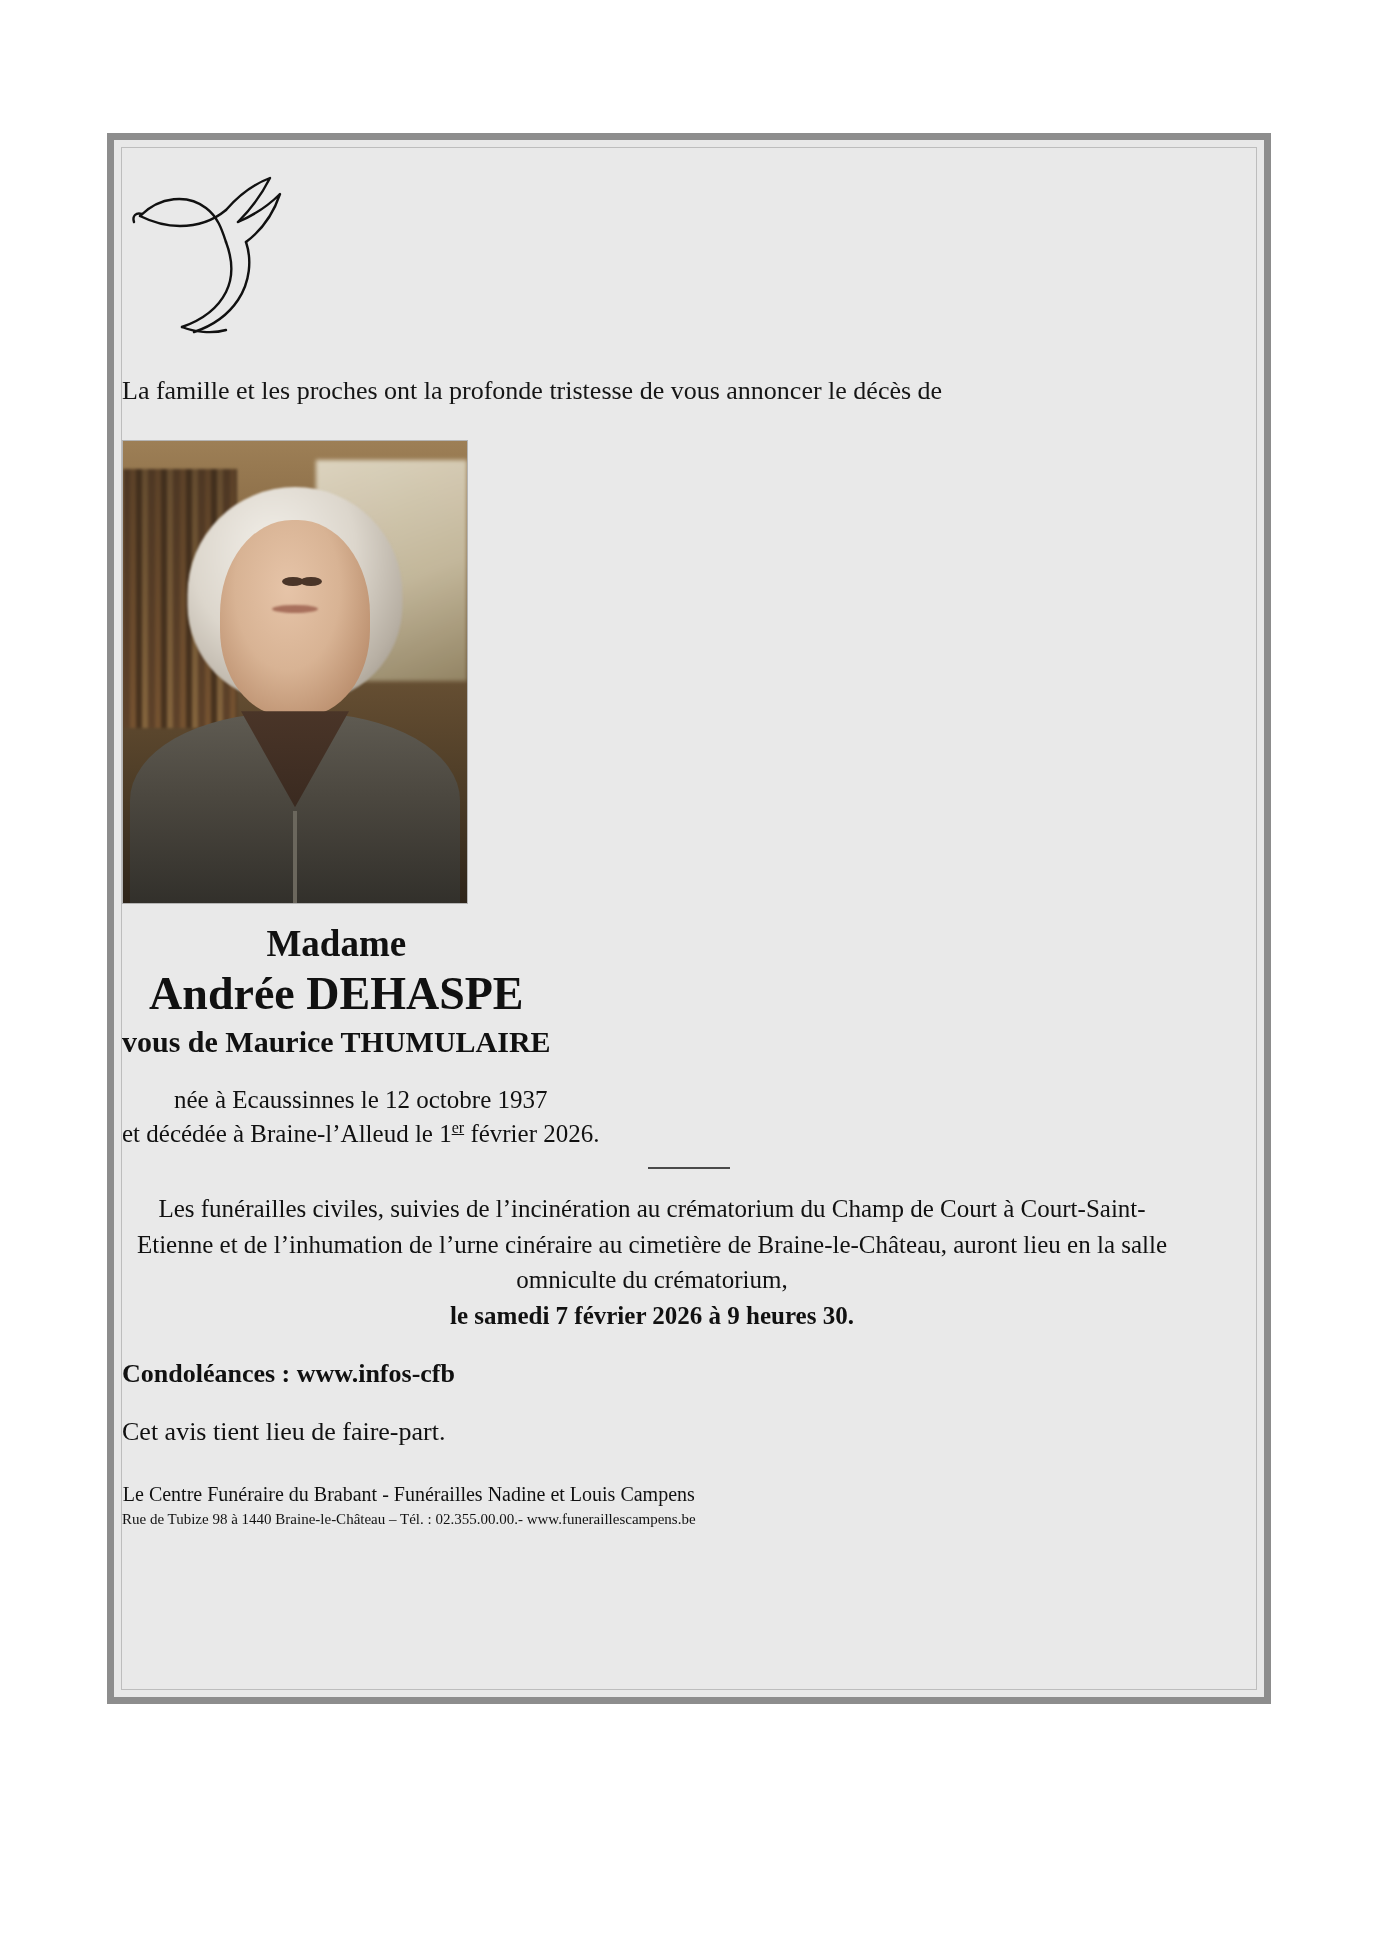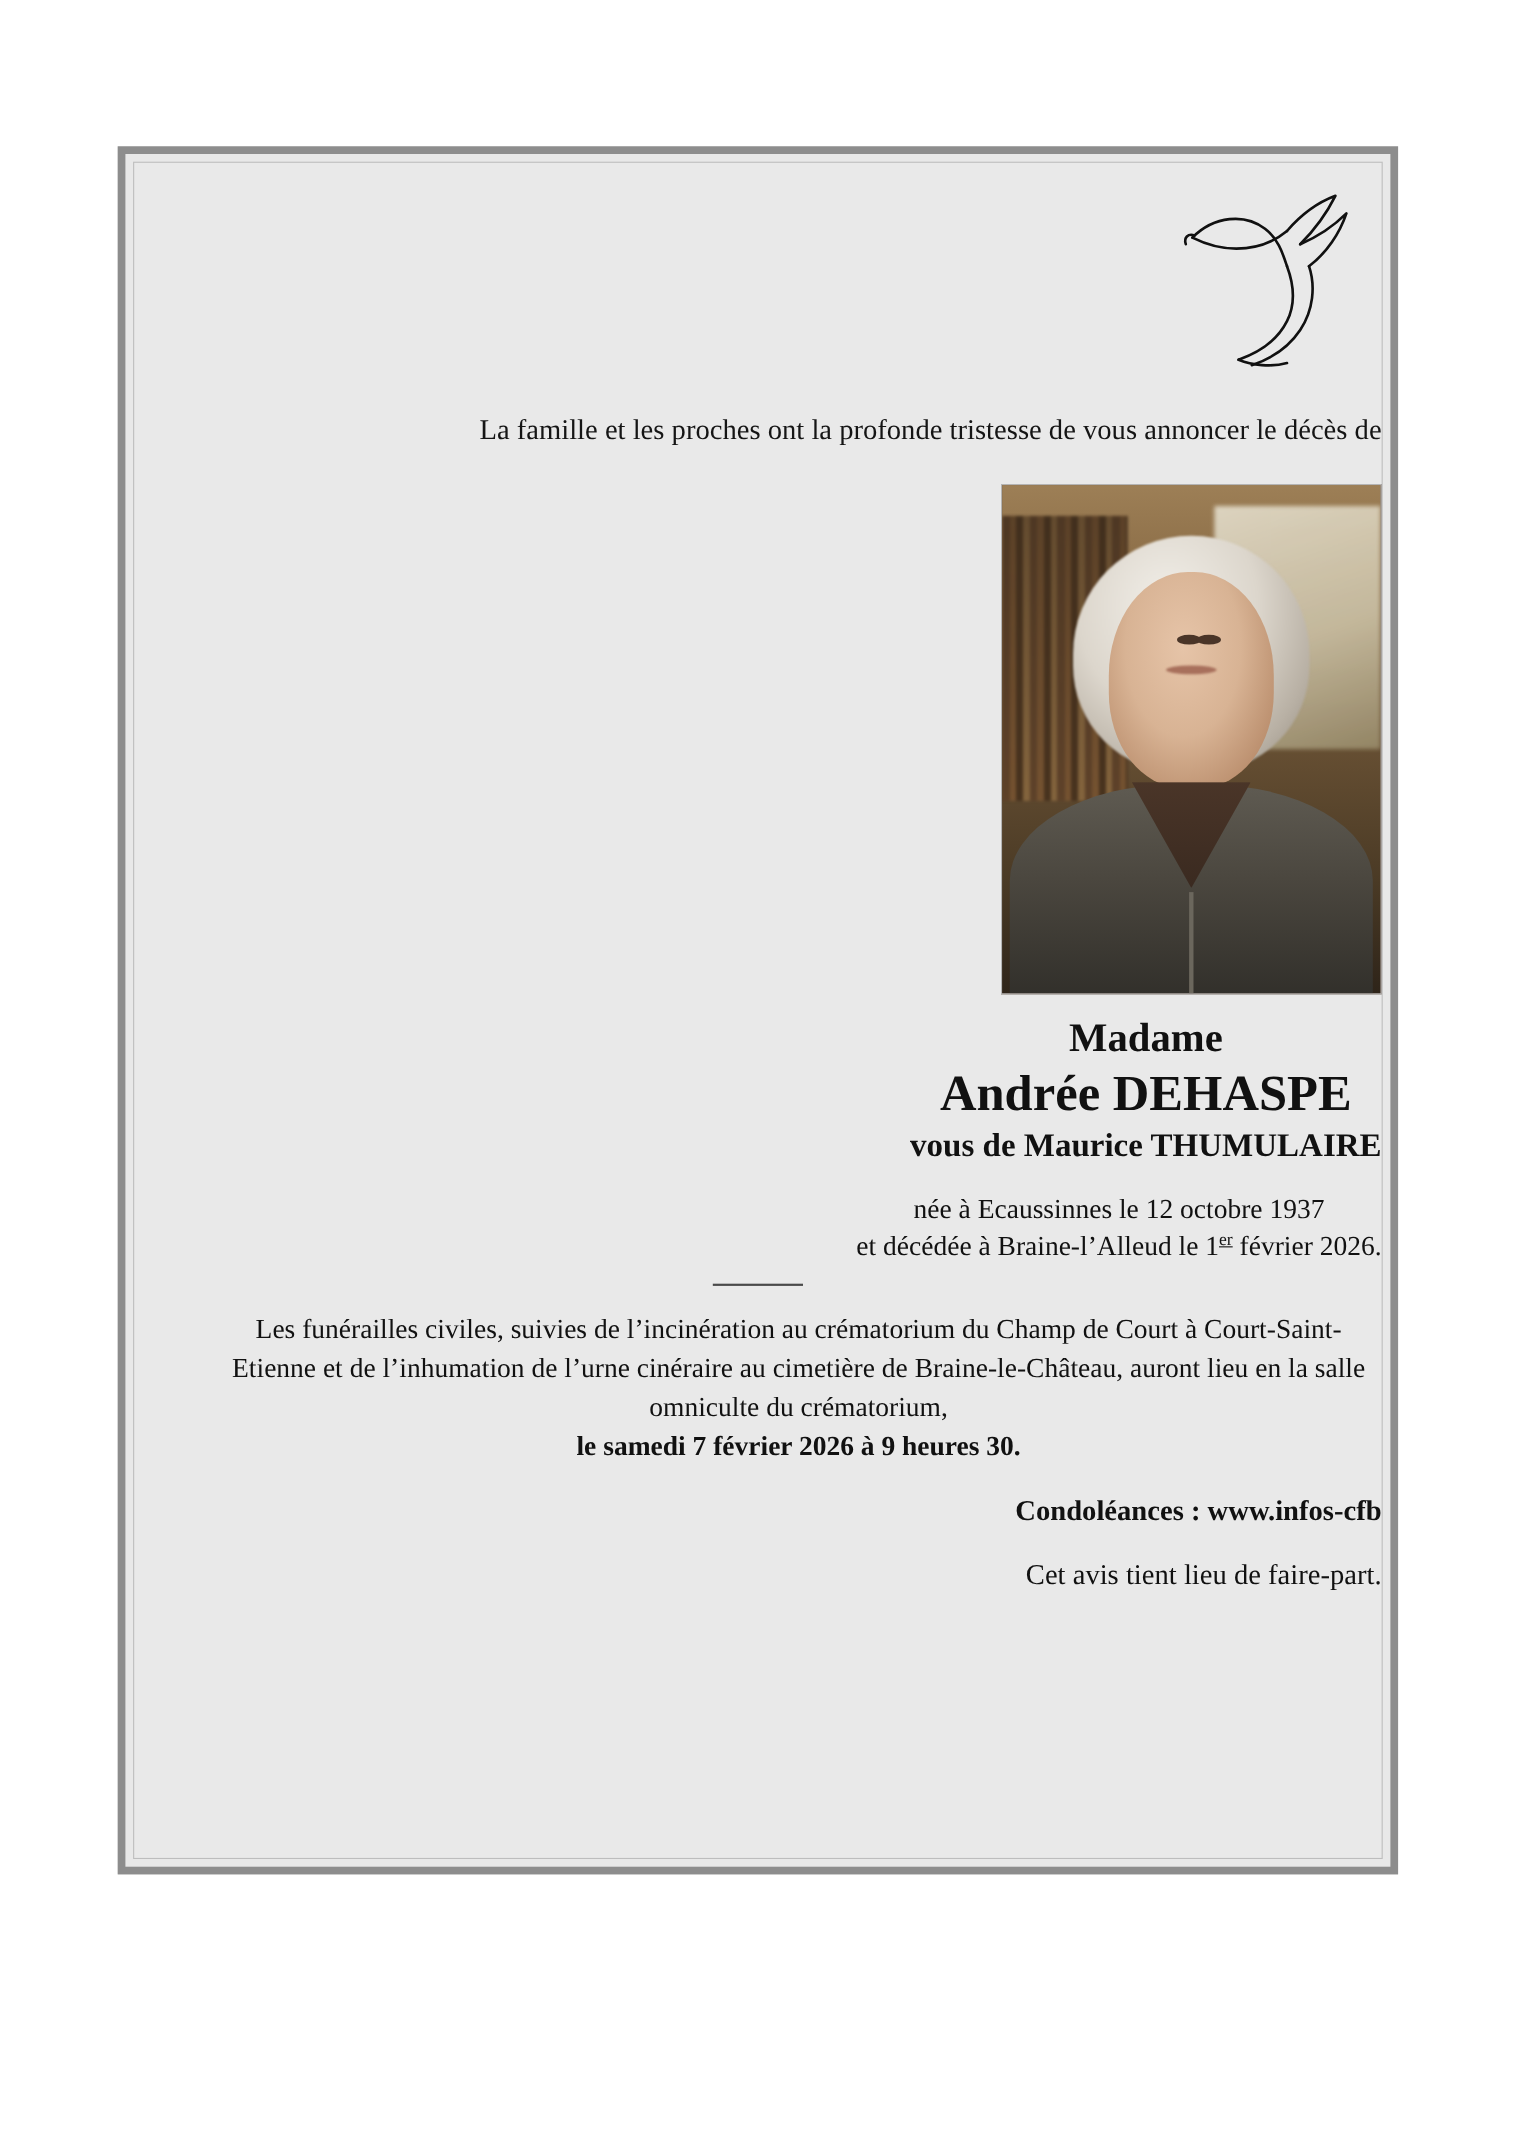--- a/index.html
+++ b/index.html
@@ -38,21 +38,21 @@
     position: absolute;
     left: 7px;
     top: 7px;
     right: 7px;
     bottom: 7px;
     background: #e9e9e9;
     border: 1px solid #bdbdbd;
     box-sizing: border-box;
     display: flex;
     flex-direction: column;
-    align-items: flex-end;
+    align-items: flex-start;
   }
 
   .dove {
     margin-top: 24px;
     width: 190px;
     height: 175px;
   }
 
   .announce-line {
     font-size: 26px;
@@ -288,17 +288,21 @@
       <div class="funeral-block">
         <div>Les funérailles civiles, suivies de l’incinération au crématorium du Champ de Court à Court-Saint-Etienne et de l’inhumation de l’urne cinéraire au cimetière de Braine-le-Château, auront lieu en la salle omniculte du crématorium,</div>
         <div class="bold">le samedi 7 février 2026 à 9 heures 30.</div>
       </div>
 
 
       <div class="condol">Condoléances : www.infos-cfb</div>
 
       <div class="avis">Cet avis tient lieu de faire-part.</div>
 
+      <div class="footer">
+        <div class="footer-1">Le Centre Funéraire du Brabant - Funérailles Nadine et Louis Campens</div>
+        <div class="footer-2">Rue de Tubize 98 à 1440 Braine-le-Château – Tél. : 02.355.00.00.- www.funeraillescampens.be</div>
+      </div>
 
     </div>
   </div>
 
 </div>
 
 </body></html>

